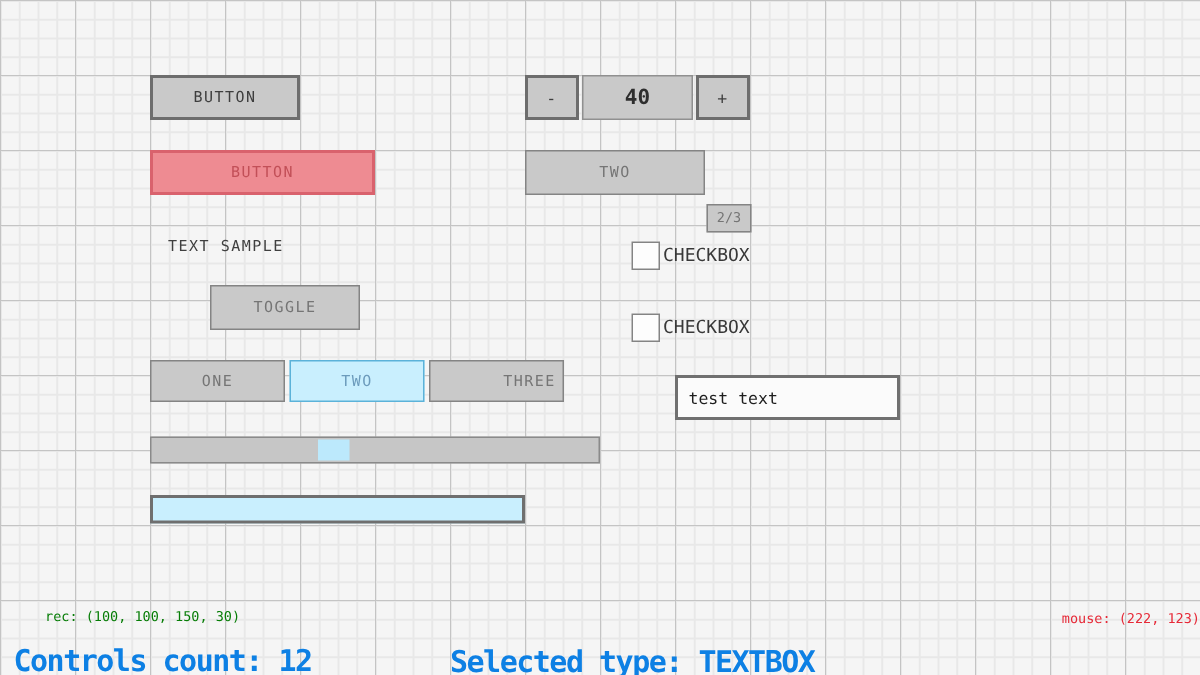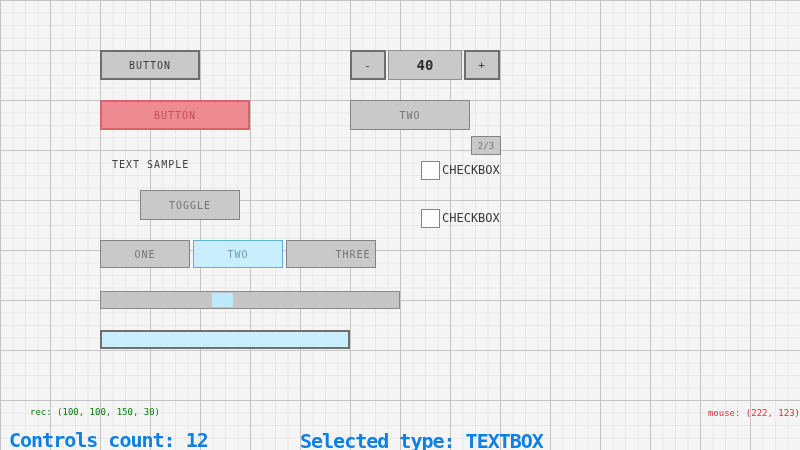--- a/index.html
+++ b/index.html
@@ -151,20 +151,21 @@
 
   <button class="ctl btn-flat" style="left:350px; top:100px; width:120px; height:30px;">TWO</button>
   <button class="ctl btn-flat combo-counter" style="left:471px; top:100px; width:30px; height:19px;">2/3</button>
 
   <div class="checkbox-box" style="left:421px; top:161px;"></div>
   <div class="checkbox-label" style="left:442px; top:161px;">CHECKBOX</div>
 
   <div class="checkbox-box" style="left:421px; top:209px;"></div>
   <div class="checkbox-label" style="left:442px; top:209px;">CHECKBOX</div>
 
+  <input class="textbox" style="left: 450px; top: 250px; width: 150px; height: 30px;" value="test text">
 
   <div class="status status-small green" style="left:10px; top:407px;margin-left:20px;">rec: (100, 100, 150, 30)</div>
 
   <div class="status status-big blue" style="left:9px; top:428px;">Controls count: 12</div>
 
   <div class="status status-big blue" style="left:300px; top:429px;">Selected type: TEXTBOX</div>
 
   <div class="status status-small red" style="right:0; top:408px;">mouse: (222, 123)</div>
 
 

